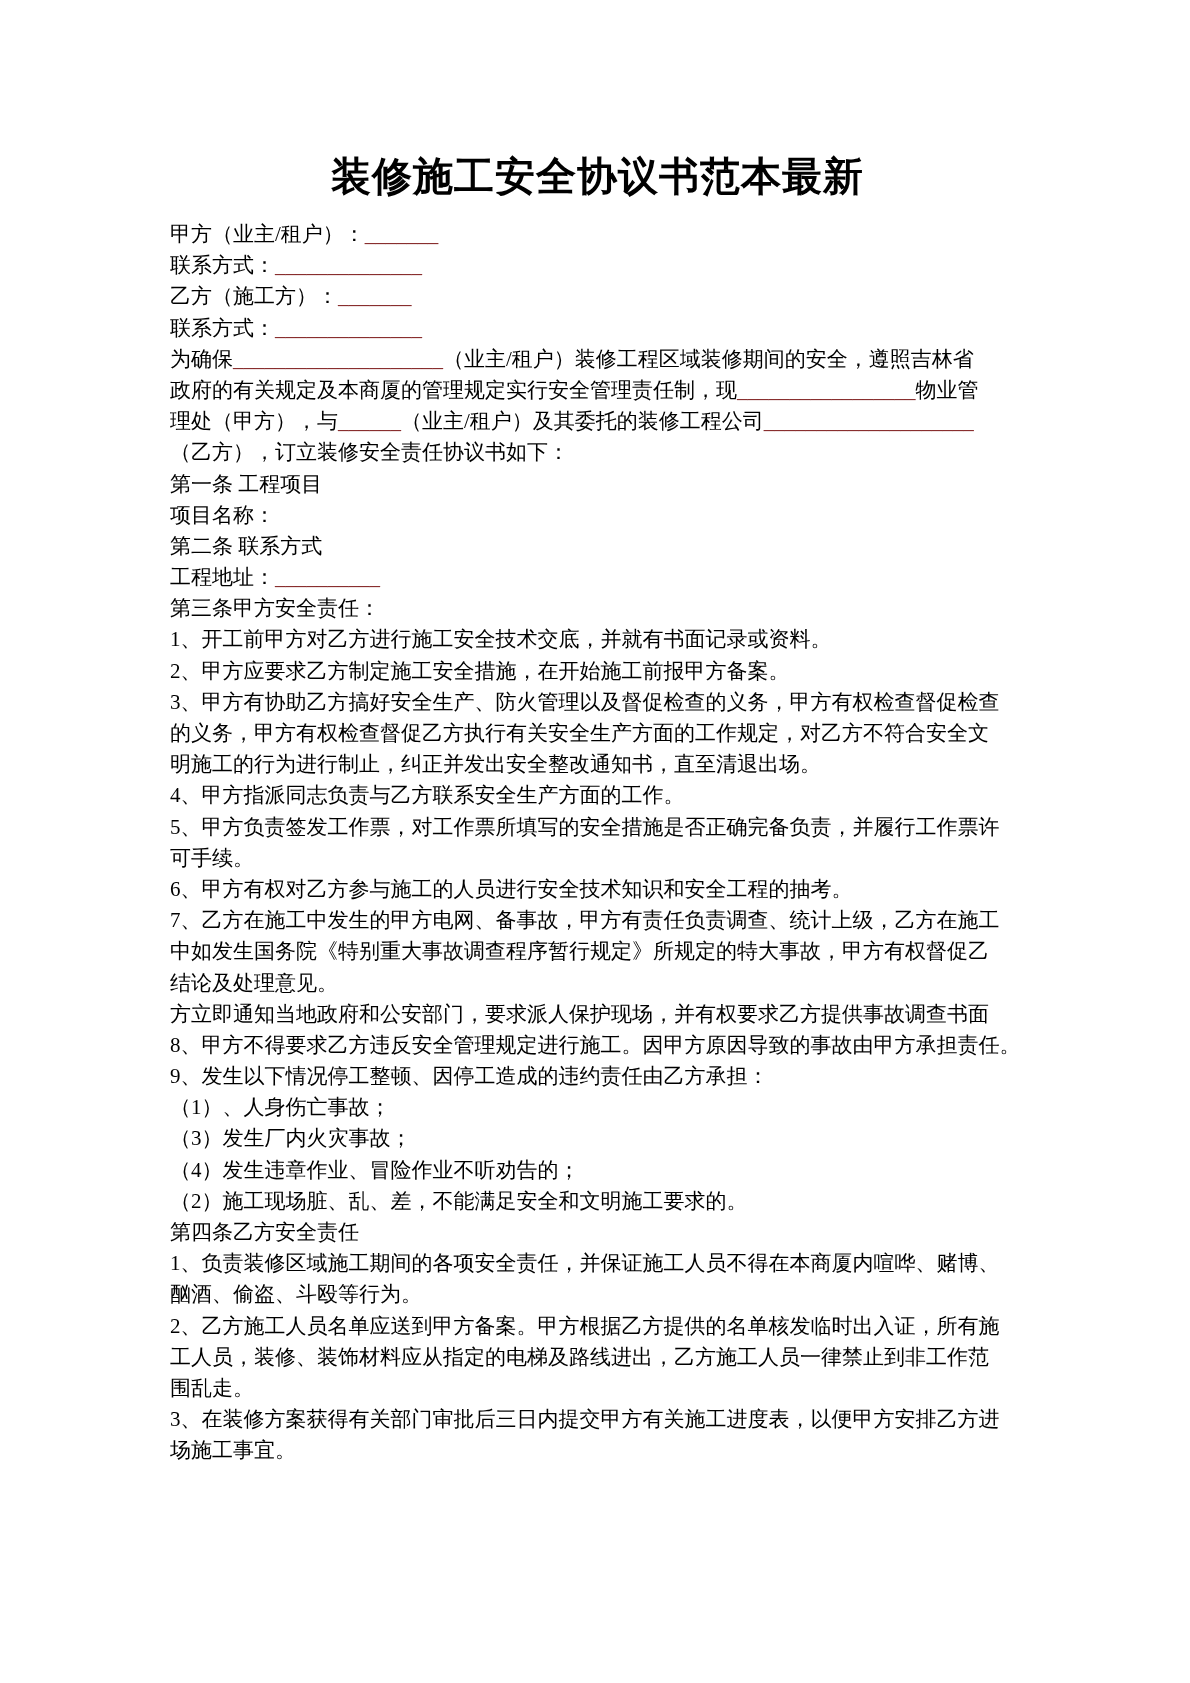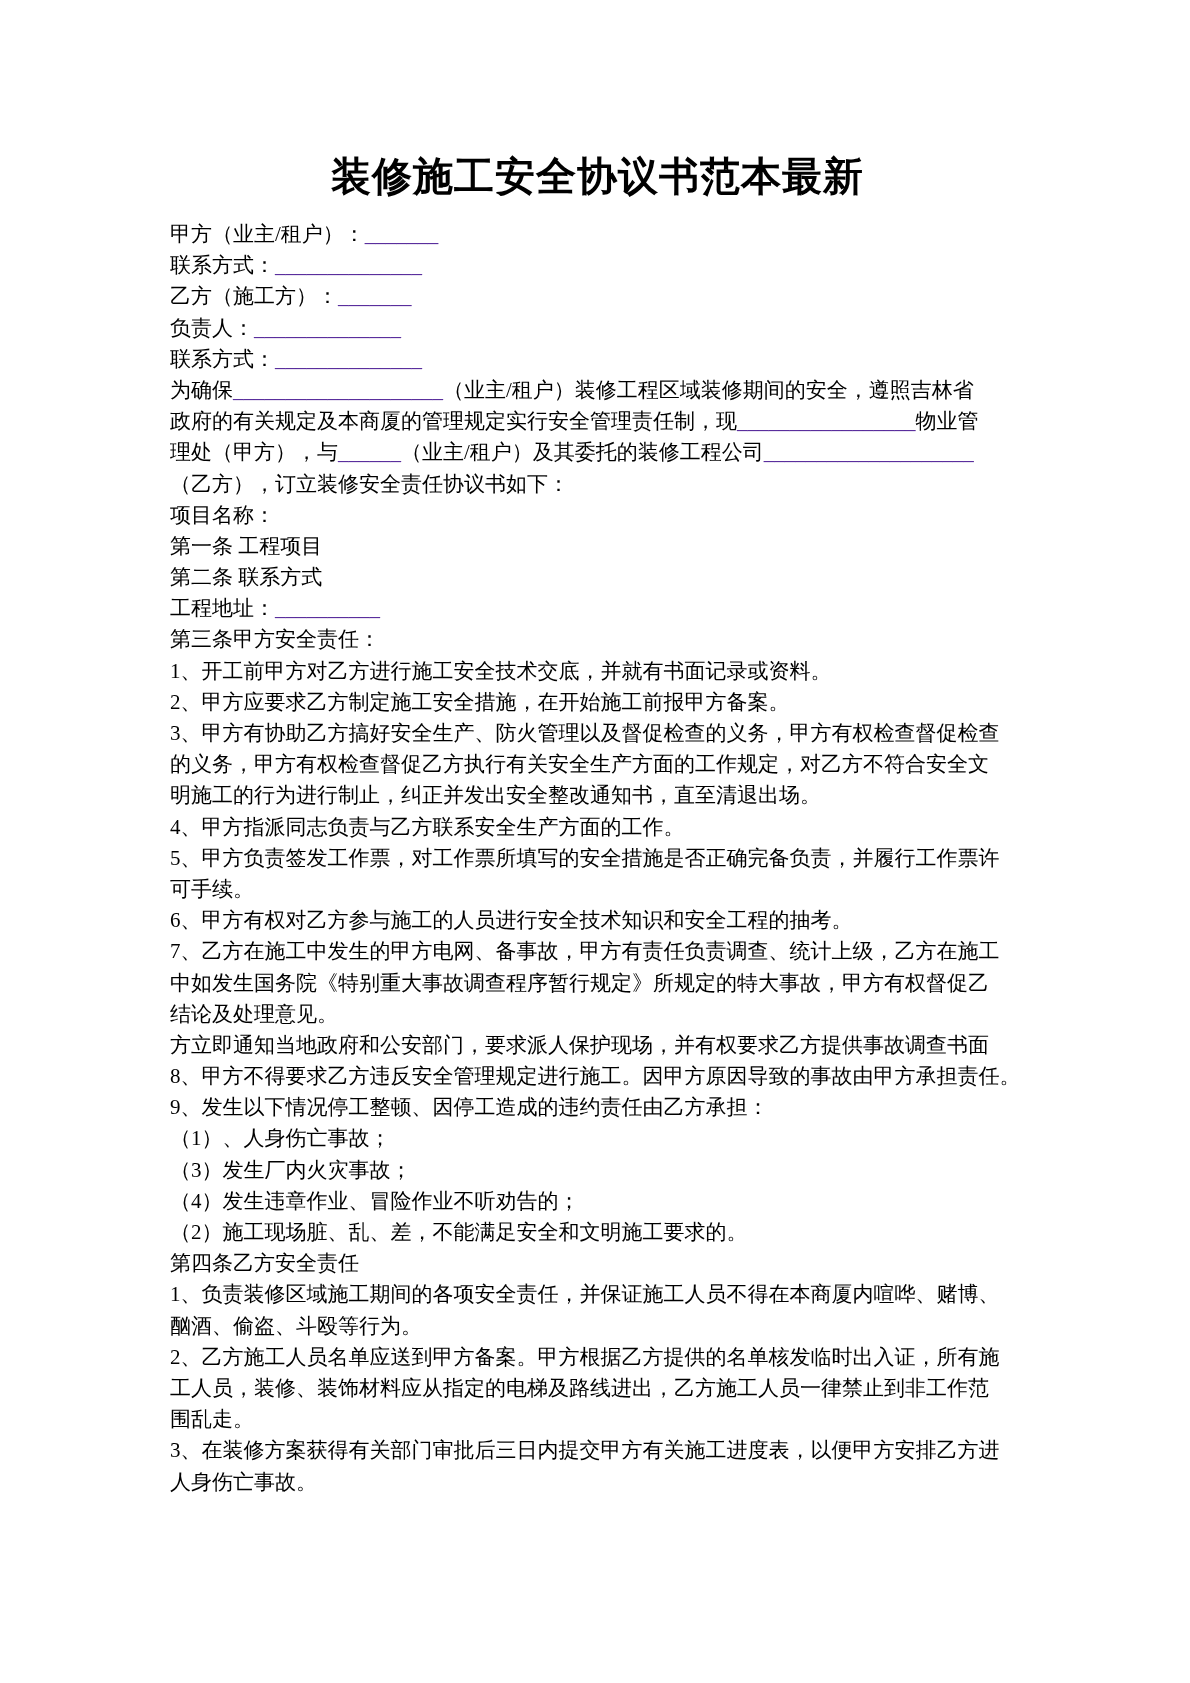--- a/index.html
+++ b/index.html
@@ -36,41 +36,40 @@
     width: 870px;
   }
   .line {
     height: 31.2px;
     line-height: 31.2px;
     font-size: 21px;
     white-space: nowrap;
     color: #000000;
   }
   .blank {
-    color: #4c1d95;
+    color: #7f1d1d;
     letter-spacing: 0px;
   }
 </style>
 </head>
 <body>
 
 <div class="page">
   <div class="doc-title">装修施工安全协议书范本最新</div>
   <div class="doc-body" id="doc-body">
       <div class="line">甲方（业主/租户）：<span class="blank">_______</span></div>
       <div class="line">联系方式：<span class="blank">______________</span></div>
       <div class="line">乙方（施工方）：<span class="blank">_______</span></div>
-      <div class="line">负责人：<span class="blank">______________</span></div>
       <div class="line">联系方式：<span class="blank">______________</span></div>
       <div class="line">为确保<span class="blank">____________________</span>（业主/租户）装修工程区域装修期间的安全，遵照吉林省</div>
       <div class="line">政府的有关规定及本商厦的管理规定实行安全管理责任制，现<span class="blank">_________________</span>物业管</div>
       <div class="line">理处（甲方），与<span class="blank">______</span>（业主/租户）及其委托的装修工程公司<span class="blank">____________________</span></div>
       <div class="line">（乙方），订立装修安全责任协议书如下：</div>
+      <div class="line">第一条 工程项目</div>
       <div class="line">项目名称：</div>
-      <div class="line">第一条 工程项目</div>
       <div class="line">第二条 联系方式</div>
       <div class="line">工程地址：<span class="blank">__________</span></div>
       <div class="line">第三条甲方安全责任：</div>
       <div class="line">1、开工前甲方对乙方进行施工安全技术交底，并就有书面记录或资料。</div>
       <div class="line">2、甲方应要求乙方制定施工安全措施，在开始施工前报甲方备案。</div>
       <div class="line">3、甲方有协助乙方搞好安全生产、防火管理以及督促检查的义务，甲方有权检查督促检查</div>
       <div class="line">的义务，甲方有权检查督促乙方执行有关安全生产方面的工作规定，对乙方不符合安全文</div>
       <div class="line">明施工的行为进行制止，纠正并发出安全整改通知书，直至清退出场。</div>
       <div class="line">4、甲方指派同志负责与乙方联系安全生产方面的工作。</div>
       <div class="line">5、甲方负责签发工作票，对工作票所填写的安全措施是否正确完备负责，并履行工作票许</div>
@@ -86,15 +85,15 @@
       <div class="line">（3）发生厂内火灾事故；</div>
       <div class="line">（4）发生违章作业、冒险作业不听劝告的；</div>
       <div class="line">（2）施工现场脏、乱、差，不能满足安全和文明施工要求的。</div>
       <div class="line">第四条乙方安全责任</div>
       <div class="line">1、负责装修区域施工期间的各项安全责任，并保证施工人员不得在本商厦内喧哗、赌博、</div>
       <div class="line">酗酒、偷盗、斗殴等行为。</div>
       <div class="line">2、乙方施工人员名单应送到甲方备案。甲方根据乙方提供的名单核发临时出入证，所有施</div>
       <div class="line">工人员，装修、装饰材料应从指定的电梯及路线进出，乙方施工人员一律禁止到非工作范</div>
       <div class="line">围乱走。</div>
       <div class="line">3、在装修方案获得有关部门审批后三日内提交甲方有关施工进度表，以便甲方安排乙方进</div>
-      <div class="line">人身伤亡事故。</div>
+      <div class="line">场施工事宜。</div>
     </div>
 </div>
 
 </body></html>

